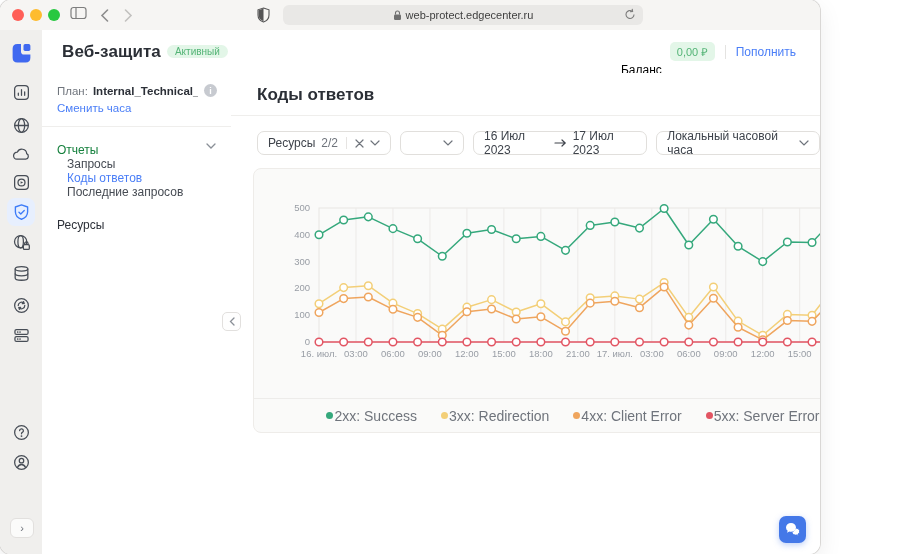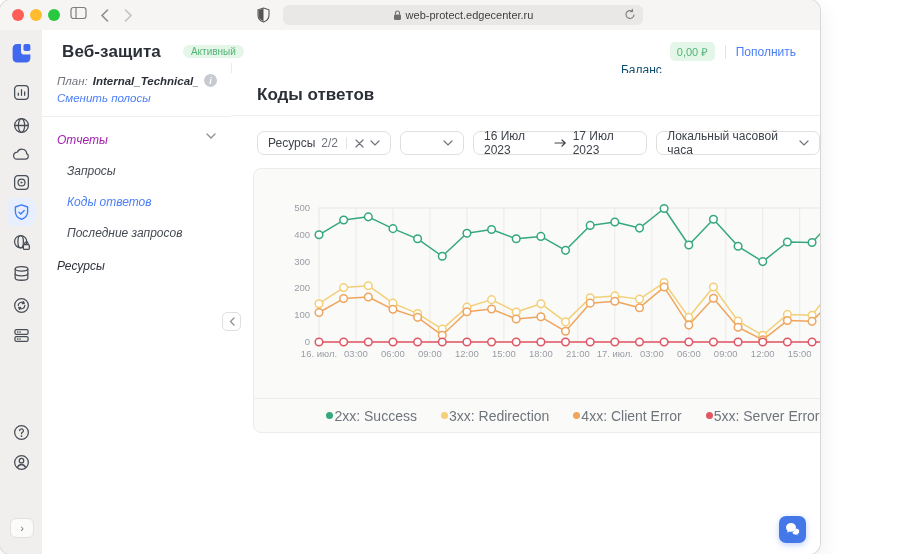--- a/index.html
+++ b/index.html
@@ -15,39 +15,39 @@
 
   
   .rail{position:absolute;top:30px;left:0;width:42px;bottom:0;background:#f0efed;border-right:1px solid #e7e5e3;}
   .rail-ic{position:absolute;left:21px;transform:translate(-50%,-50%);width:28px;height:28px;display:flex;align-items:center;justify-content:center;border-radius:8px;}
   .rail-ic.active{background:#e7effe;}
   .rail-expand{position:absolute;left:10px;width:22px;height:18px;border:1px solid #e2e0de;background:#fbfbfa;border-radius:6px;display:flex;align-items:center;justify-content:center;color:#6d727a;font-size:11px;}
 
   
   .app-header{position:absolute;top:30px;left:42px;right:0;height:43px;background:#fff;border-bottom:1px solid #eceaea;display:flex;align-items:center;}
   .app-title{font-size:17px;font-weight:700;color:#2b2f36;margin-left:20px;letter-spacing:.1px;}
-  .badge{margin-left:22px;background:#e3f6e8;color:#54b476;font-size:10px;padding:1px 8px;border-radius:10px;}
+  .badge{margin-left:6px;background:#e3f6e8;color:#54b476;font-size:10px;padding:1px 8px;border-radius:10px;}
   .hdr-right{margin-left:auto;margin-right:24px;display:flex;align-items:center;font-size:12px;}
-  .balance-label{color:#0c4a6e;margin-top:36px;}
+  .balance-label{color:#000000;margin-top:36px;}
   .balance-pill{margin-left:8px;background:#e3f6e8;color:#54b476;font-size:11px;padding:2px 7px;border-radius:5px;}
   .hdr-sep{width:1px;height:14px;background:#e4e3e1;margin:0 10px;}
   .link{color:#4a7ef7;}
 
   
-  .navpanel{position:absolute;top:63px;left:42px;width:189px;bottom:0;background:#fff;border-right:1px solid #eceaea;font-style:italic;}
+  .navpanel{position:absolute;top:73px;left:42px;width:189px;bottom:0;background:#fff;border-right:1px solid #eceaea;}
   .plan{padding:11px 14px 0 15px;font-size:11.5px;}
   .plan-row{display:flex;align-items:center;}
   .plan-label{color:#70757d;white-space:nowrap;}
   .plan-value{color:#2c3038;font-weight:700;margin-left:5px;white-space:nowrap;overflow:hidden;}
   .info-ic{margin-left:6px;flex:0 0 auto;width:13px;height:13px;border-radius:50%;background:#c7cad0;color:#fff;font-size:9px;font-weight:700;display:flex;align-items:center;justify-content:center;}
   .change-tariff{margin-top:5px;font-size:11.5px;}
   .nav-divider{margin-top:12px;height:1px;background:#efeeec;}
   .menu{padding:16px 15px 0 15px;font-size:12px;}
-  .menu-head{display:flex;align-items:flex-start;justify-content:space-between;color:#a21caf;}
-  .menu-item{margin-top:17px;padding-left:10px;color:#464b53;}
+  .menu-head{display:flex;align-items:flex-start;justify-content:space-between;color:#15803d;}
+  .menu-item{padding-left:10px;color:#464b53;}
   .menu-item.active{color:#4a7ef7;}
   .menu-section{margin-top:19px;color:#2c3038;}
 
   .collapse-handle{position:absolute;left:222px;top:312px;width:17px;height:17px;background:#fefefe;border:1px solid #e2e0de;border-radius:5px;z-index:6;display:flex;align-items:center;justify-content:center;color:#8a8f97;font-size:10px;}
 
   
   .mainarea{position:absolute;top:73px;left:231px;right:0;bottom:0;background:#fff;}
   .page-title{position:absolute;top:12px;left:26px;font-size:17px;font-weight:700;color:#2b2f36;}
   .main-divider{position:absolute;top:42px;left:0;right:0;height:1px;background:#efeeec;}
   .filters{position:absolute;top:58px;left:26px;display:flex;gap:9px;}
@@ -230,21 +230,21 @@
     </div>
   </div>
 
   <div class="navpanel">
     <div class="plan">
       <div class="plan-row">
         <span class="plan-label">План:</span>
         <span class="plan-value">Internal_Technical_Acco...</span>
         <span class="info-ic">i</span>
       </div>
-      <div class="change-tariff"><span class="link">Сменить полосы</span></div>
+      <div class="change-tariff"><span class="link">Сменить часа</span></div>
     </div>
     <div class="nav-divider"></div>
     <div class="menu">
       <div class="menu-head">
         <span>Отчеты</span>
         <svg width="10" height="6" viewBox="0 0 10 6">
             <path d="M1 1 l4 4 4-4" fill="none" stroke="#8a8f97" stroke-width="1.3" stroke-linecap="round"></path>
           </svg>
       </div>
       <div class="menu-item">Запросы</div>

